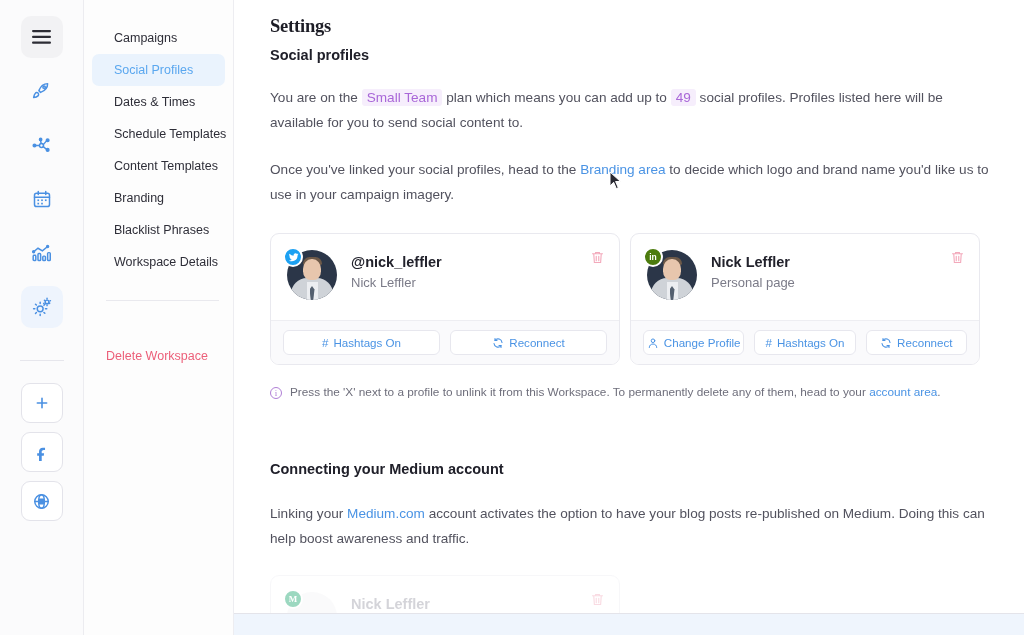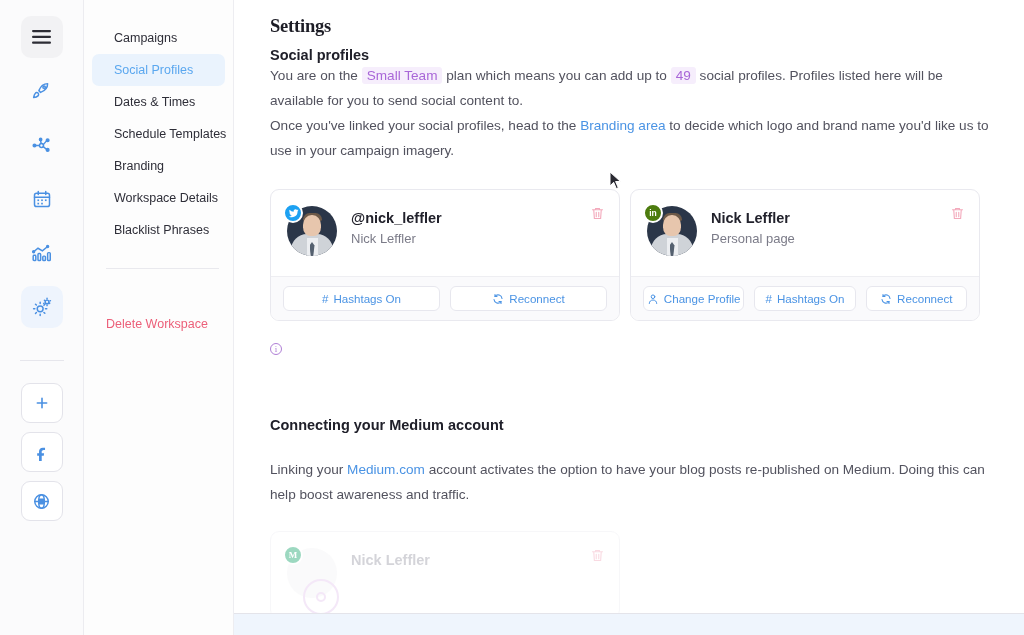--- a/index.html
+++ b/index.html
@@ -82,21 +82,21 @@
     background: #ffffff;
     padding: 16px 30px 0 36px;
     position: relative;
     overflow: hidden;
   }
   h1.title { font-size: 18.5px; color: #1d1d26; letter-spacing: -.2px; font-family: Liberation Serif, serif; }
   h2.subtitle { font-size: 14.5px; color: #20202a; margin-top: 10px; font-weight: bold; }
 
   p.para {
     font-size: 13.6px; line-height: 25px; color: #52525e;
-    max-width: 722px;
+    margin-top: 22px; max-width: 722px;
   }
   .hl {
     background: #f6eefc; color: #a967d8;
     padding: 1px 5px; border-radius: 3px;
   }
   a.lnk { color: #4a93e4; text-decoration: none; cursor: pointer; }
 
   
   .cards { display: flex; gap: 10px; margin-top: 26px; }
   .card {
@@ -298,23 +298,24 @@
         <rect x="8.3" y="8.3" width="7.4" height="7.4" rx="1.3" fill="#4a90e2" stroke="none"></rect>
       </svg>
     </div>
   </div>
 
   <div class="subnav">
     <div class="subnav-item">Campaigns</div>
     <div class="subnav-item sel">Social Profiles</div>
     <div class="subnav-item">Dates &amp; Times</div>
     <div class="subnav-item">Schedule Templates</div>
+    <div class="subnav-item">Content Templates</div>
     <div class="subnav-item">Branding</div>
+    <div class="subnav-item">Blacklist Phrases</div>
     <div class="subnav-item">Workspace Details</div>
-    <div class="subnav-item">Blacklist Phrases</div>
     <div class="subnav-sep"></div>
     <div class="subnav-danger">Delete Workspace</div>
   </div>
 
   <div class="main">
 
     <h1 class="title">Settings</h1>
     <h2 class="subtitle">Social profiles</h2>
 
     <p class="para"><span>You are on the </span><span class="hl">Small Team</span><span> plan which means you can add up to </span><span class="hl">49</span><span> social profiles. Profiles listed here will be available for you to send social content to.</span></p>
@@ -404,20 +405,21 @@
               <path d="M6 3v4h4M18 21v-4h-4"></path>
             </svg>
             <span>Reconnect</span>
           </div>
         </div>
       </div>
     </div>
 
     <div class="note">
       <div class="info-i">i</div>
+      <div><span>Press the 'X' next to a profile to unlink it from this Workspace. To permanently delete any of them, head to your </span><a class="lnk">account area</a><span>.</span></div>
     </div>
 
     <h3 class="sect">Connecting your Medium account</h3>
 
     <p class="para" style="margin-top:24px;"><span>Linking your </span><a class="lnk">Medium.com</a><span> account activates the option to have your blog posts re-published on Medium. Doing this can help boost awareness and traffic.</span></p>
 
     <div class="card-faded">
       <div class="card-body">
         <div class="avatar-wrap">
           <div class="avatar" style="background:#f4f4f6;"></div>

